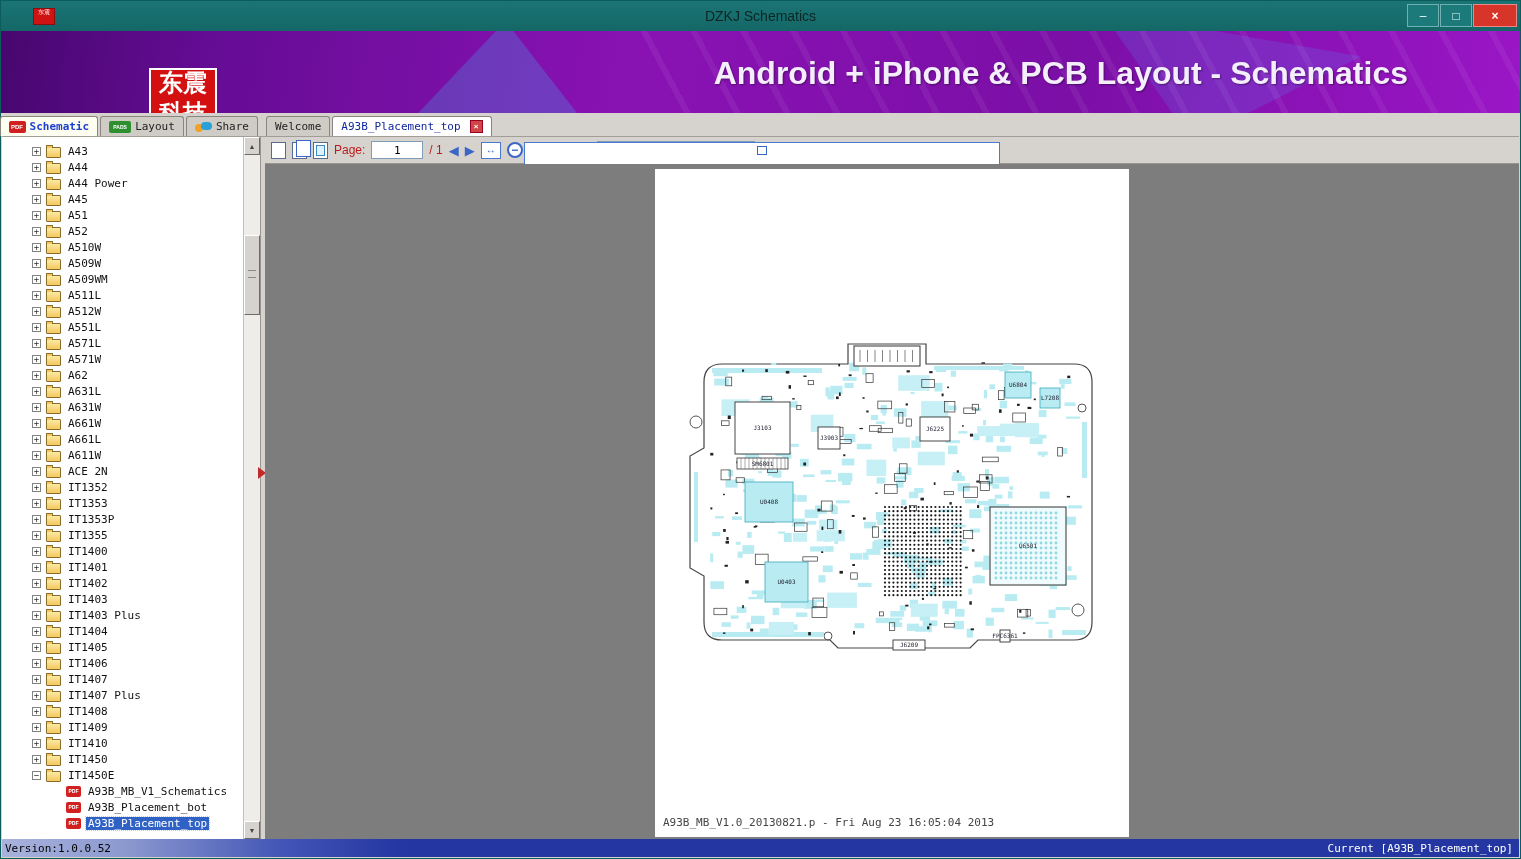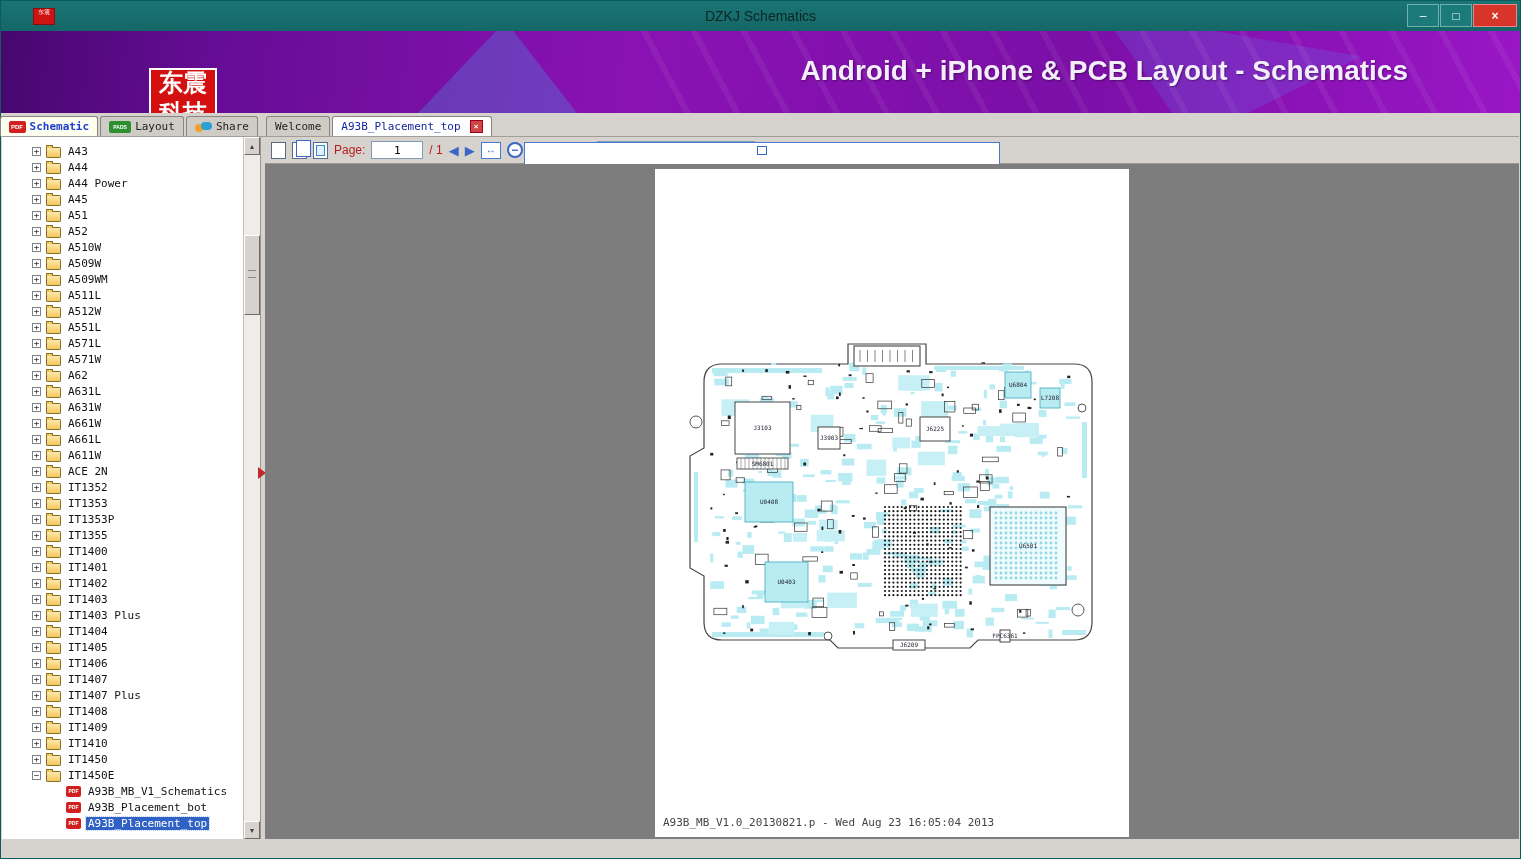--- a/index.html
+++ b/index.html
@@ -16,21 +16,21 @@
 
   
   .banner{position:absolute;top:30px;left:0;right:0;height:82px;overflow:hidden;
     background:linear-gradient(97deg,#47076e 0%,#650c95 14%,#8a12b4 42%,#7b0fa6 70%,#9a16c6 100%);}
   .deco{position:absolute;pointer-events:none;}
   .deco.d1{left:400px;top:-10px;width:190px;height:110px;background:rgba(70,170,235,.28);clip-path:polygon(0 100%,55% 0,100% 100%);}
   .deco.d2{left:1100px;top:-20px;width:260px;height:130px;background:rgba(90,150,255,.18);clip-path:polygon(0 0,100% 35%,35% 100%);}
   .deco.d3{left:640px;top:0;width:900px;height:82px;background:repeating-linear-gradient(62deg,transparent 0 38px,rgba(255,255,255,.06) 38px 44px);}
   .logo{position:absolute;left:148px;top:37px;width:68px;height:64px;background:#d40f0f;box-shadow:inset 0 0 0 2px #fff;color:#fff;font-size:24px;font-weight:bold;line-height:30px;text-align:center;overflow:hidden;}
   .appname{position:absolute;left:234px;top:18px;color:#fff;font-size:37px;font-weight:bold;letter-spacing:1px;text-shadow:2px 2px 3px rgba(0,0,0,.45);}
-  .tagline{position:absolute;right:112px;top:24px;color:#f4edfc;font-size:28px;font-weight:600;text-shadow:1px 1px 2px rgba(0,0,0,.4);}
+  .tagline{position:absolute;right:112px;top:24px;color:#f4edfc;font-size:32px;font-weight:600;text-shadow:1px 1px 2px rgba(0,0,0,.4);}
 
   
   .tabrow{position:absolute;top:112px;left:1px;right:1px;height:23px;background:#d6d3ce;border-bottom:1px solid #a29e97;display:flex;align-items:flex-end;}
   .mode-tabs{width:258px;display:flex;align-items:flex-end;padding-left:3px;box-sizing:border-box;justify-content:flex-end;}
   .doc-tabs{display:flex;align-items:flex-end;margin-left:6px;}
   .mtab,.dtab{height:19px;display:flex;align-items:center;gap:4px;padding:0 8px;border:1px solid #8a867f;border-bottom:none;border-radius:3px 3px 0 0;background:#cfccc5;margin-right:2px;font:11px "DejaVu Sans Mono",monospace;color:#222;cursor:default;}
   .mtab.active{background:#fdfdf0;color:#1f3fd0;font-weight:bold;}
   .dtab.active{background:#fff;color:#13279d;}
   .pdfbadge{display:inline-flex;align-items:center;justify-content:center;width:15px;height:11px;background:#d21f1f;border-radius:2px;color:#fff;font:bold 5px "Liberation Sans",sans-serif;flex:none;}
   .pdfbadge.big{width:17px;height:12px;font-size:6px;}
@@ -1471,20 +1471,24 @@
                 <rect x="242" y="65" width="30" height="24" fill="#fff" stroke="#333" stroke-width="0.9"></rect>
                 <text x="257" y="79" text-anchor="middle" font-size="6" fill="#223" font-family="DejaVu Sans Mono, monospace">J6225</text>
                 <rect x="140" y="75" width="22" height="22" fill="#fff" stroke="#333" stroke-width="0.9"></rect>
                 <text x="151" y="88" text-anchor="middle" font-size="6" fill="#223" font-family="DejaVu Sans Mono, monospace">J3903</text>
                 <rect x="215" y="288" width="32" height="10" fill="#fff" stroke="#333" stroke-width="0.9"></rect>
                 <text x="231" y="295" text-anchor="middle" font-size="6" fill="#223" font-family="DejaVu Sans Mono, monospace">J6209</text>
                 <rect x="322" y="278" width="10" height="12" fill="#fff" stroke="#333" stroke-width="0.9"></rect>
                 <text x="327" y="286" text-anchor="middle" font-size="6" fill="#223" font-family="DejaVu Sans Mono, monospace">FPC6361</text>
               </g>
             </svg>
-          <div class="caption">A93B_MB_V1.0_20130821.p - Wed Aug 23 16:05:04 2013</div>
+          <div class="caption">A93B_MB_V1.0_20130821.p - Fri Aug 23 16:05:04 2013</div>
         </div>
       </div>
     </div>
   </div>
 
+  <div class="statusbar">
+    <span class="status-left">Version:1.0.0.52</span>
+    <span class="status-right">Current [A93B_Placement_top]</span>
+  </div>
 
 </div>
 
 </body></html>

